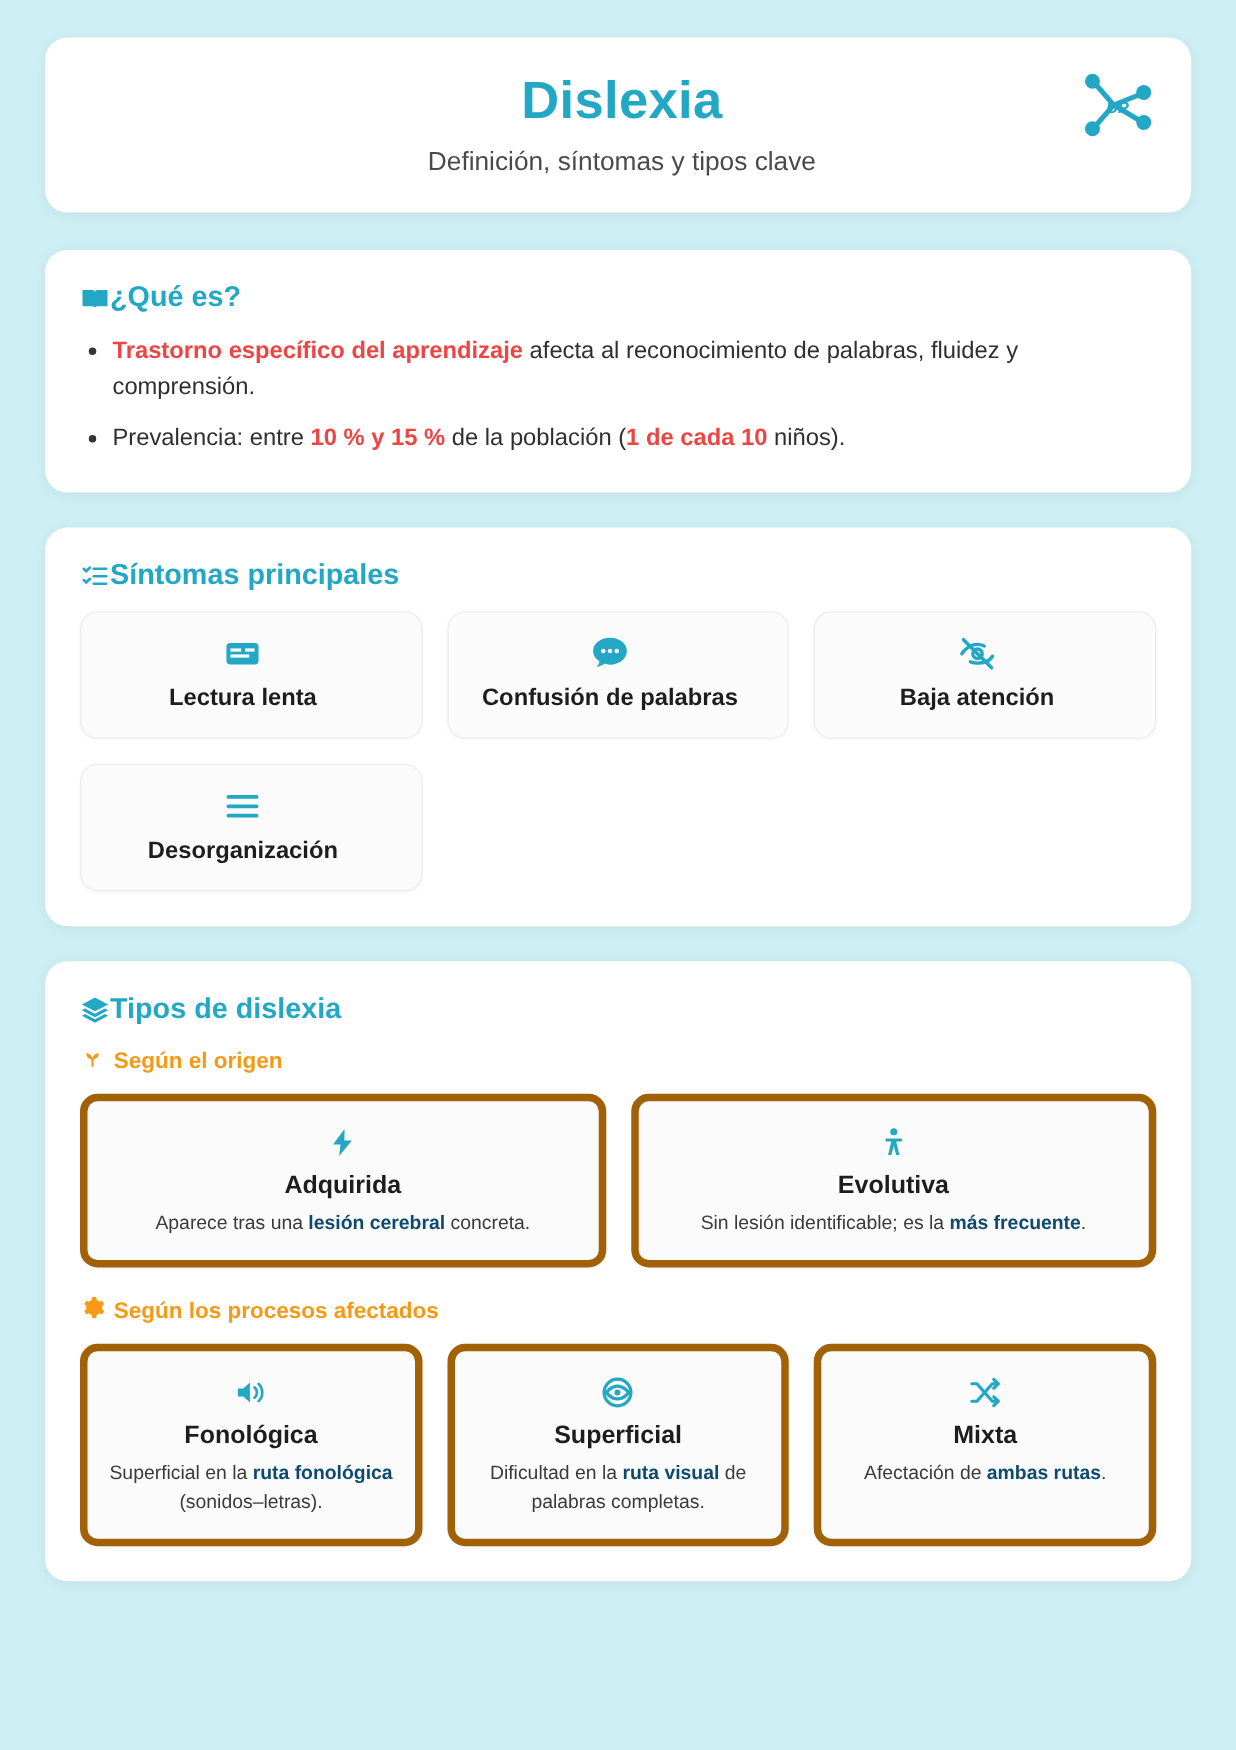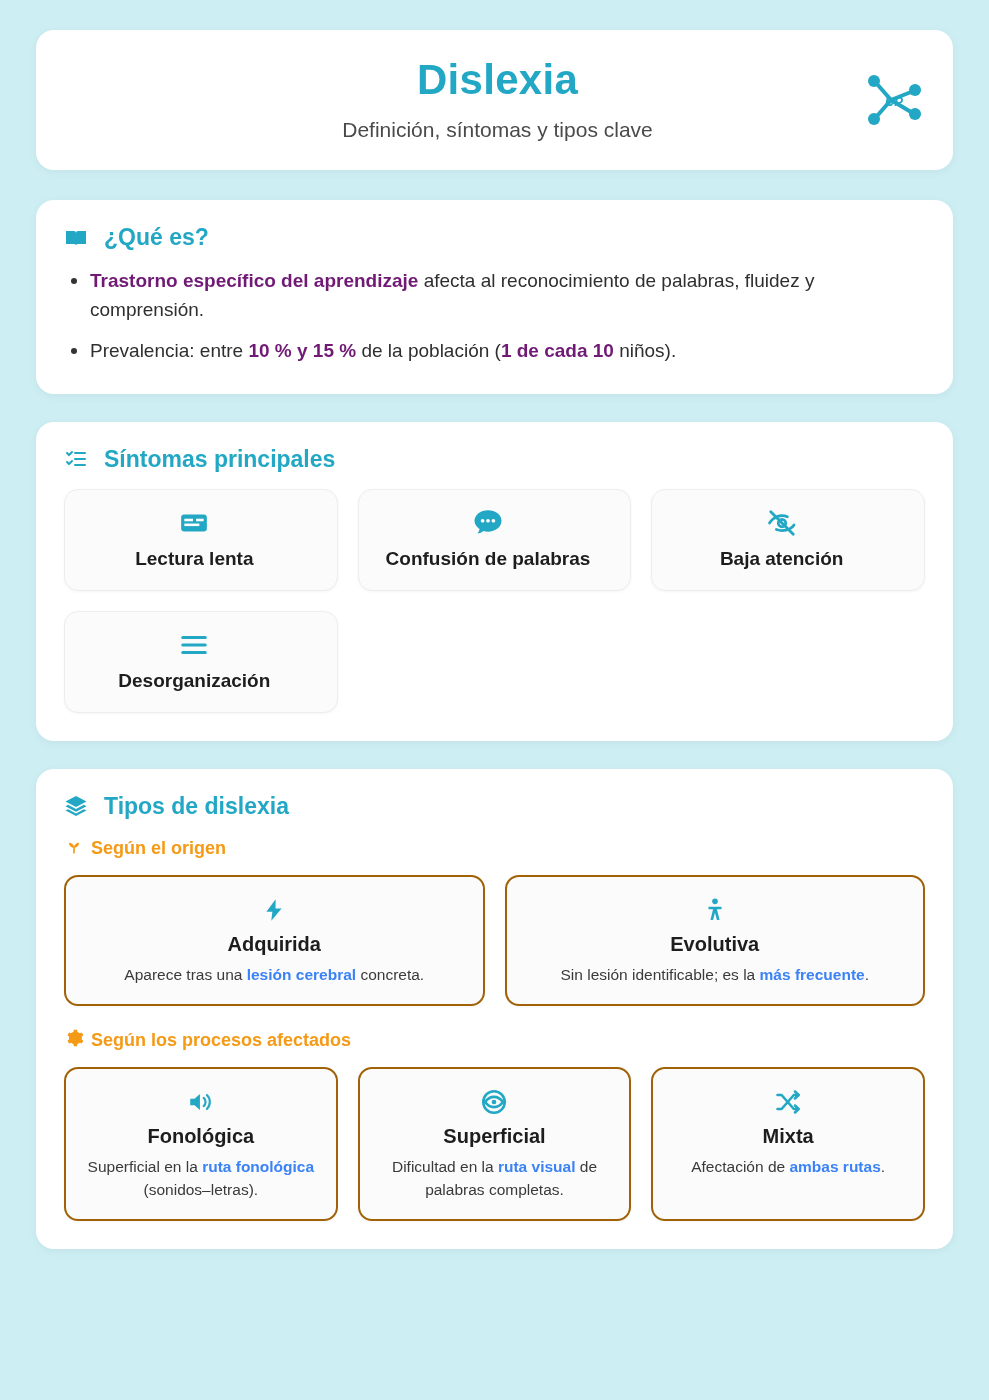--- a/index.html
+++ b/index.html
@@ -35,35 +35,35 @@
     letter-spacing: 0.3px;
   }
   .header .subtitle {
     margin-top: 14px;
     font-size: 21px;
     color: #4a4a4a;
   }
   .logo {
     position: absolute;
     right: 26px;
-    top: 40px;
+    top: 24px;
     width: 66px;
     height: 62px;
     font-style: italic;
   }
 
   
   .section {
     padding: 24px 28px 28px 28px;
     margin-bottom: 28px;
   }
   .section-title {
     display: flex;
-    align-items: center;
-    gap: 16px;
+    align-items: flex-end;
+    gap: 0;
     font-size: 23px;
     font-weight: bold;
     color: #22a7c4;
     margin-bottom: 16px;
   }
   .section-title .sec-icon { display: inline-flex; align-items: center; }
 
   
   .bullets { margin: 0; padding: 0; list-style: none; }
   .bullets li {
@@ -78,21 +78,21 @@
   .bullets li:before {
     content: "";
     position: absolute;
     left: 7px;
     top: 11px;
     width: 6px;
     height: 6px;
     border-radius: 50%;
     background: #333;
   }
-  .hl { color: #701a75; font-weight: bold; margin-top: 33px; }
+  .hl { color: #ef4444; font-weight: bold; margin-top: 33px; }
 
   
   .grid3 {
     display: grid;
     grid-template-columns: repeat(3, 1fr);
     gap: 20px;
   }
   .sym-card {
     background: #fbfbfb;
     border: 1px solid #ededed;
@@ -126,21 +126,21 @@
     margin: 6px 0 14px 0;
   }
   .grid2 {
     display: grid;
     grid-template-columns: repeat(2, 1fr);
     gap: 20px;
     margin-bottom: 22px;
   }
   .type-card {
     background: #fbfbfb;
-    border: 2px solid #a16207;
+    border: 6px solid #a16207;
     border-radius: 14px;
     padding: 18px 14px 18px 14px;
     text-align: center;
     box-shadow: 0 1px 3px rgba(0,0,0,0.04);
   }
   .type-icon {
     height: 30px;
     display: flex;
     align-items: center;
     justify-content: center;
@@ -151,21 +151,21 @@
     font-size: 20px;
     font-weight: bold;
     color: #1d1d1d;
     margin-bottom: 8px;
   }
   .type-desc {
     font-size: 15.5px;
     line-height: 1.45;
     color: #3a3a3a;
   }
-  .type-desc b { color: #3b82f6; }
+  .type-desc b { color: #0c4a6e; }
   .grid3.types { margin-bottom: 0; }
 </style>
 </head>
 <body>
 
 <div class="card header">
   <h1>Dislexia</h1>
   <div class="subtitle">Definición, síntomas y tipos clave</div>
   <div class="logo">
     <svg viewBox="0 0 66 62" width="66" height="62" aria-hidden="true">

